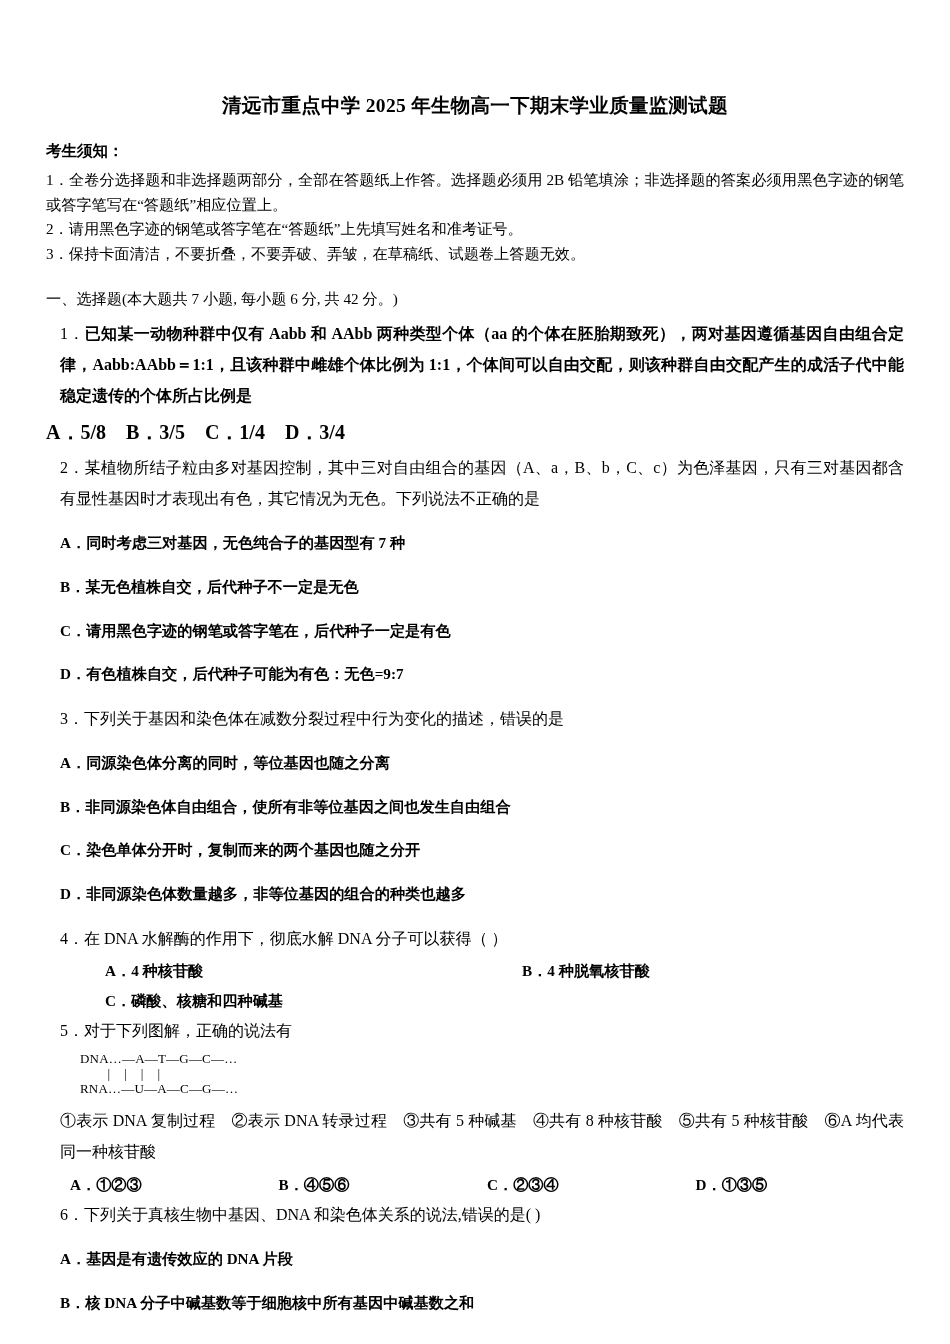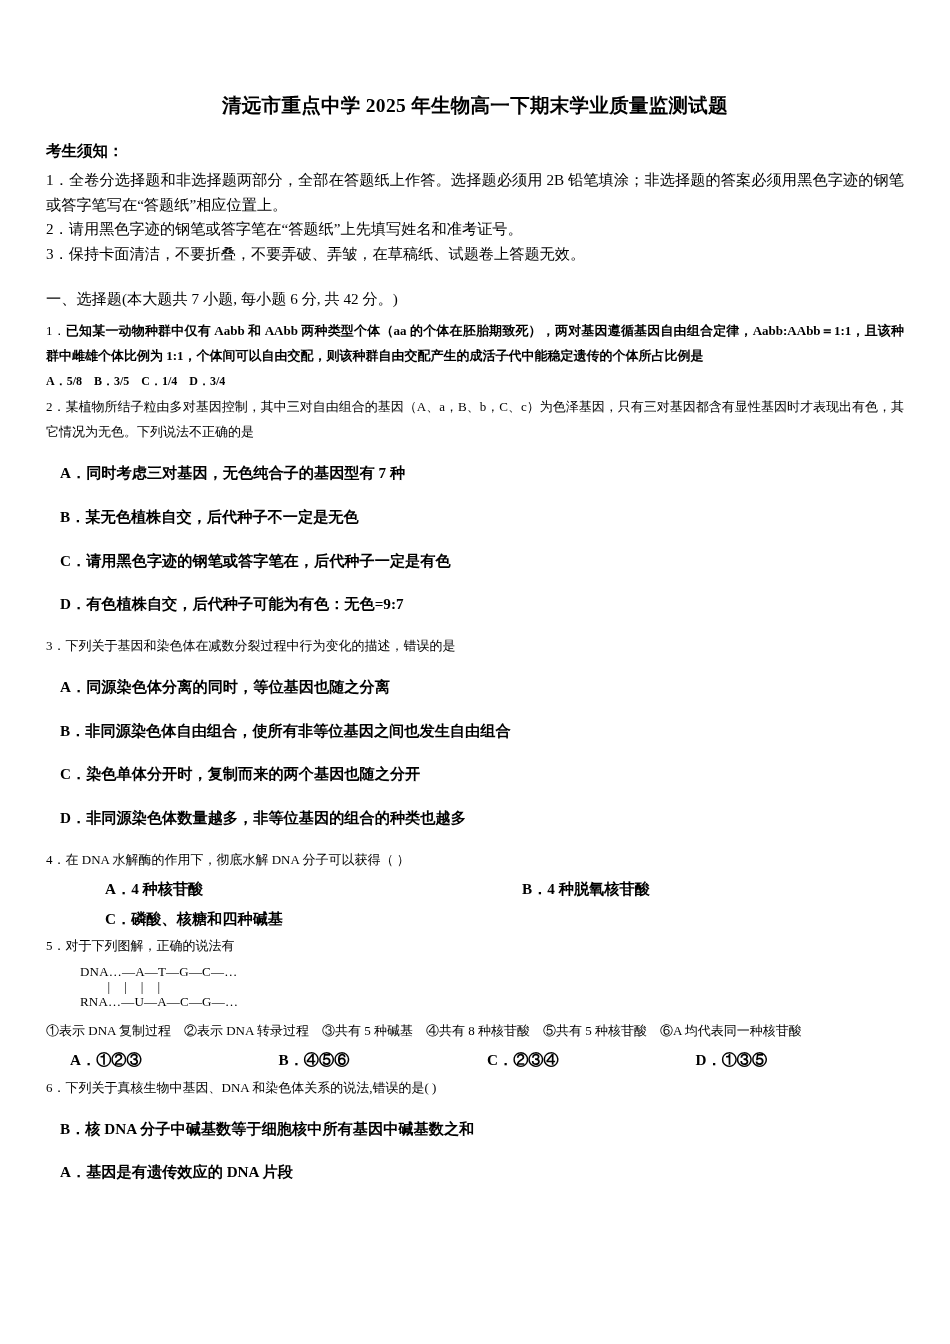--- a/index.html
+++ b/index.html
@@ -39,44 +39,44 @@
     font-size: 15.2px;
     line-height: 1.62;
     margin: 0;
     text-align: justify;
   }
   .section-title {
     font-size: 15.2px;
     margin: 22px 0 8px 0;
   }
   .q {
-    font-size: 13px;
+    font-size: 16px;
     line-height: 1.95;
-    margin: 0 0 2px 0;
+    margin: 0 0 2px 14px;
     text-align: justify;
   }
   .q b, .b {
     font-weight: bold;
   }
   .opt {
     font-size: 15.2px;
     line-height: 1.95;
     margin: 14px;
   }
   .opt-row {
     display: flex;
     font-size: 15.2px;
     line-height: 1.95;
   }
   .opt-col {
     width: 50%;
     margin-left: 35px;
   }
   .opt-inline {
-    font-size: 12px;
+    font-size: 20px;
     line-height: 1.95;
     margin: 0;
     white-space: pre;
   }
   .indent {
     padding-left: 24px;
   }
   .dna-figure {
     font-family: "Liberation Serif", serif;
     font-size: 13px;
@@ -150,17 +150,17 @@
     <div class="opt-abcd">
       <div class="b">A．①②③</div>
       <div class="b">B．④⑤⑥</div>
       <div class="b">C．②③④</div>
       <div class="b">D．①③⑤</div>
     </div>
   </div>
 
   <div>
     <p class="q"><span>6．</span><span>下列关于真核生物中基因、DNA 和染色体关系的说法,错误的是( )</span></p>
+    <p class="opt b">A．基因是有遗传效应的 DNA 片段</p>
     <p class="opt b">B．核 DNA 分子中碱基数等于细胞核中所有基因中碱基数之和</p>
-    <p class="opt b">A．基因是有遗传效应的 DNA 片段</p>
   </div>
 
 </div>
 
 </body></html>

